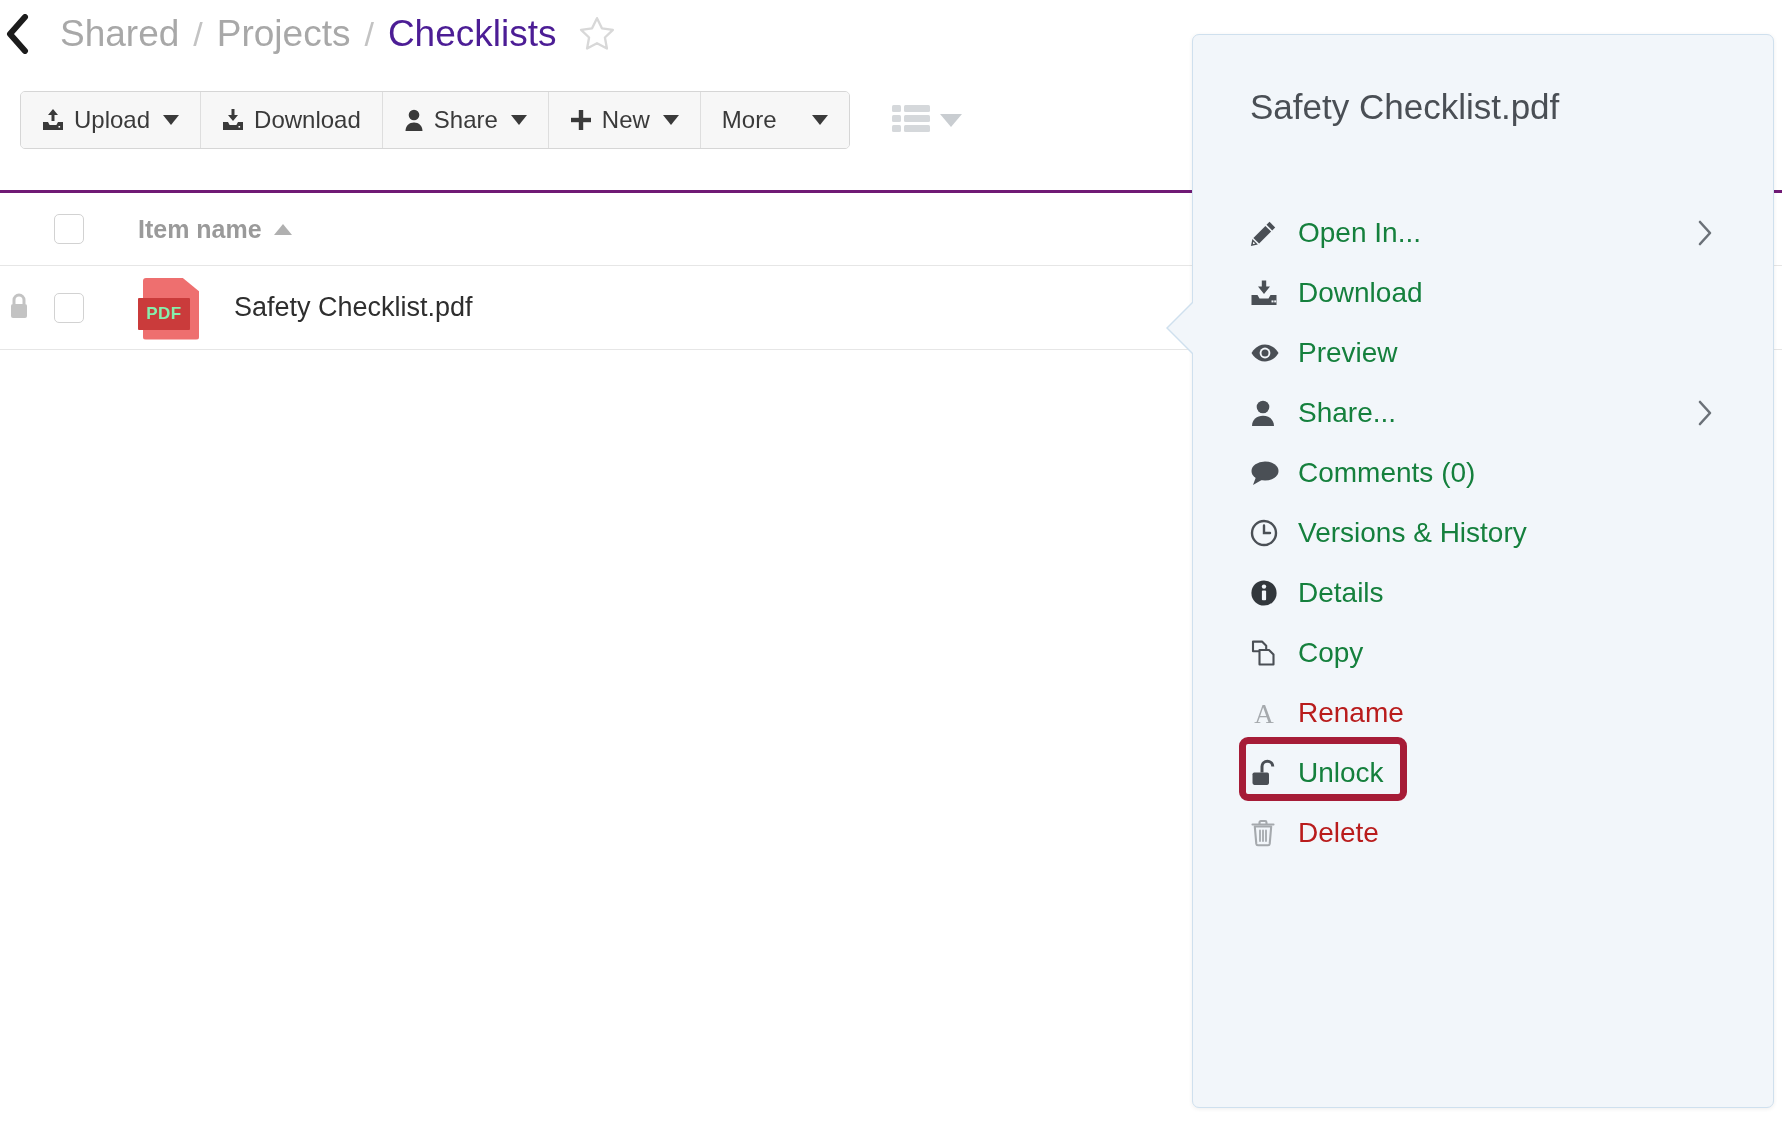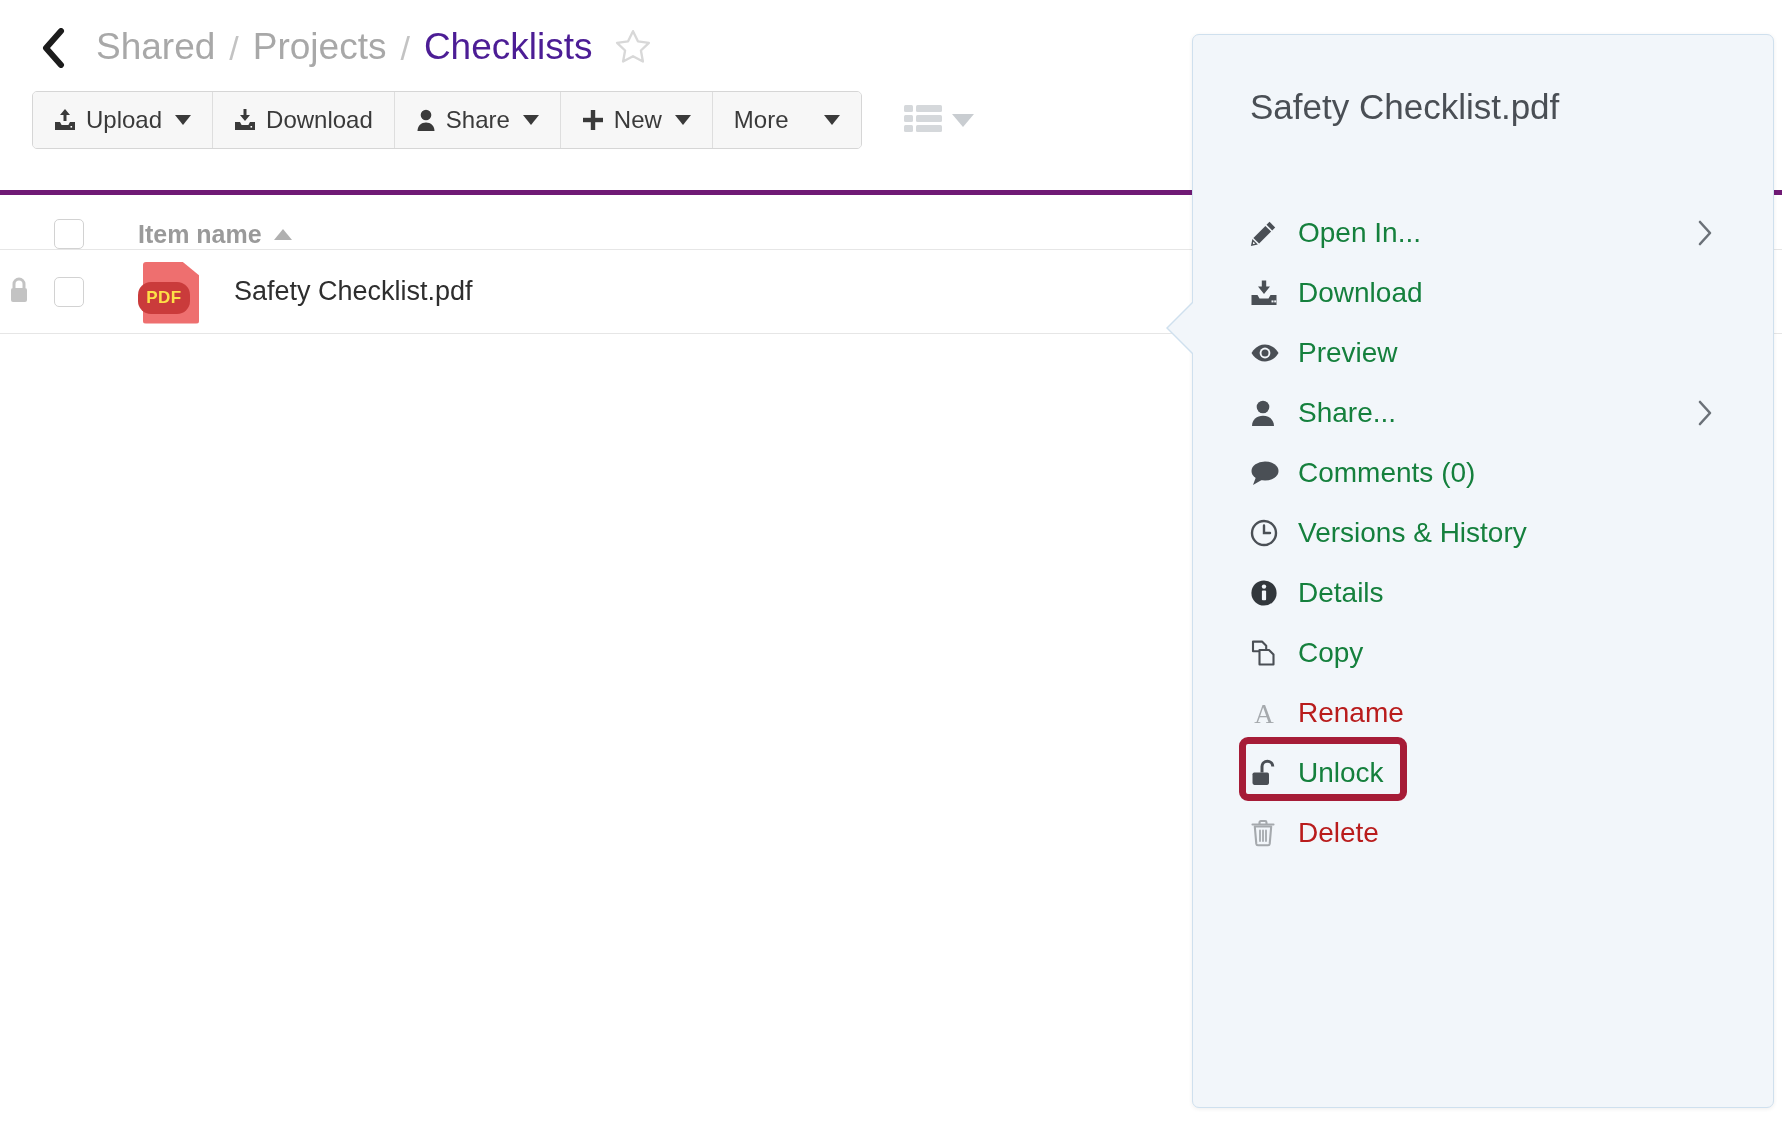--- a/index.html
+++ b/index.html
@@ -15,22 +15,21 @@
     position: relative;
     -webkit-font-smoothing: antialiased;
   }
 
   
   .crumb-bar {
     position: absolute;
     left: 0; top: 0;
     width: 1409px; height: 68px;
     display: flex;
-    align-items: flex-end;
-    padding-left: 36px;
+    align-items: center;
     box-sizing: border-box;
   }
   .back-chevron {
     width: 34px; height: 40px;
     display: flex; align-items: center; justify-content: center;
     cursor: pointer;
     margin-right: 26px;
   }
   .back-chevron svg { display:block; }
   .crumb {
@@ -57,21 +56,21 @@
     cursor: pointer;
   }
 
   
   .toolbar-row {
     position: absolute;
     left: 0; top: 88px;
     width: 1782px; height: 64px;
     display: flex;
     align-items: center;
-    padding-left: 32px;
+    padding-left: 20px;
     box-sizing: border-box;
   }
   .btn-group {
     display: flex;
     border: 1px solid #d6d6d6;
     border-radius: 5px;
     overflow: hidden;
     height: 58px;
     background: #f7f7f7;
     box-sizing: border-box;
@@ -116,24 +115,24 @@
     border-top: 13px solid #c9cdd1;
   }
 
   
   .table-wrap {
     position: absolute;
     left: 0; top: 190px;
     width: 1782px;
   }
   .thead {
-    height: 60px;
-    display: flex;
-    align-items: flex-end;
-    border-top: 5px solid #701a75;
+    height: 76px;
+    display: flex;
+    align-items: center;
+    border-top: 3px solid #701a75;
     border-bottom: 1px solid #e6e6e6;
     box-sizing: border-box;
   }
   .col-lock { width: 38px; flex: 0 0 38px; display:flex; align-items:center; justify-content:center; }
   .col-check { width: 62px; flex: 0 0 62px; display:flex; align-items:center; justify-content:center; }
   .chk {
     width: 30px; height: 30px;
     border: 1px solid #d2d2d2;
     border-radius: 5px;
     background: #fff;
@@ -185,25 +184,25 @@
     width: 56px; height: 62px;
     background: #ee6f6f;
     border-radius: 3px;
     clip-path: polygon(0 0, 70% 0, 100% 22%, 100% 100%, 0 100%);
   }
   .pdf-band {
     position: absolute;
     left: 0px; top: 24px;
     width: 52px; height: 32px;
     background: #ca3b3b;
-    border-radius: 13px;
+    border-radius: 1px;
     display: flex;
     align-items: center;
     justify-content: center;
-    color: #fde047;
+    color: #86efac;
     font-size: 17px;
     font-weight: bold;
     letter-spacing: 0.5px;
   }
 
   
   .ctx-panel {
     position: absolute;
     left: 1192px; top: 34px;
     width: 582px; height: 1074px;

